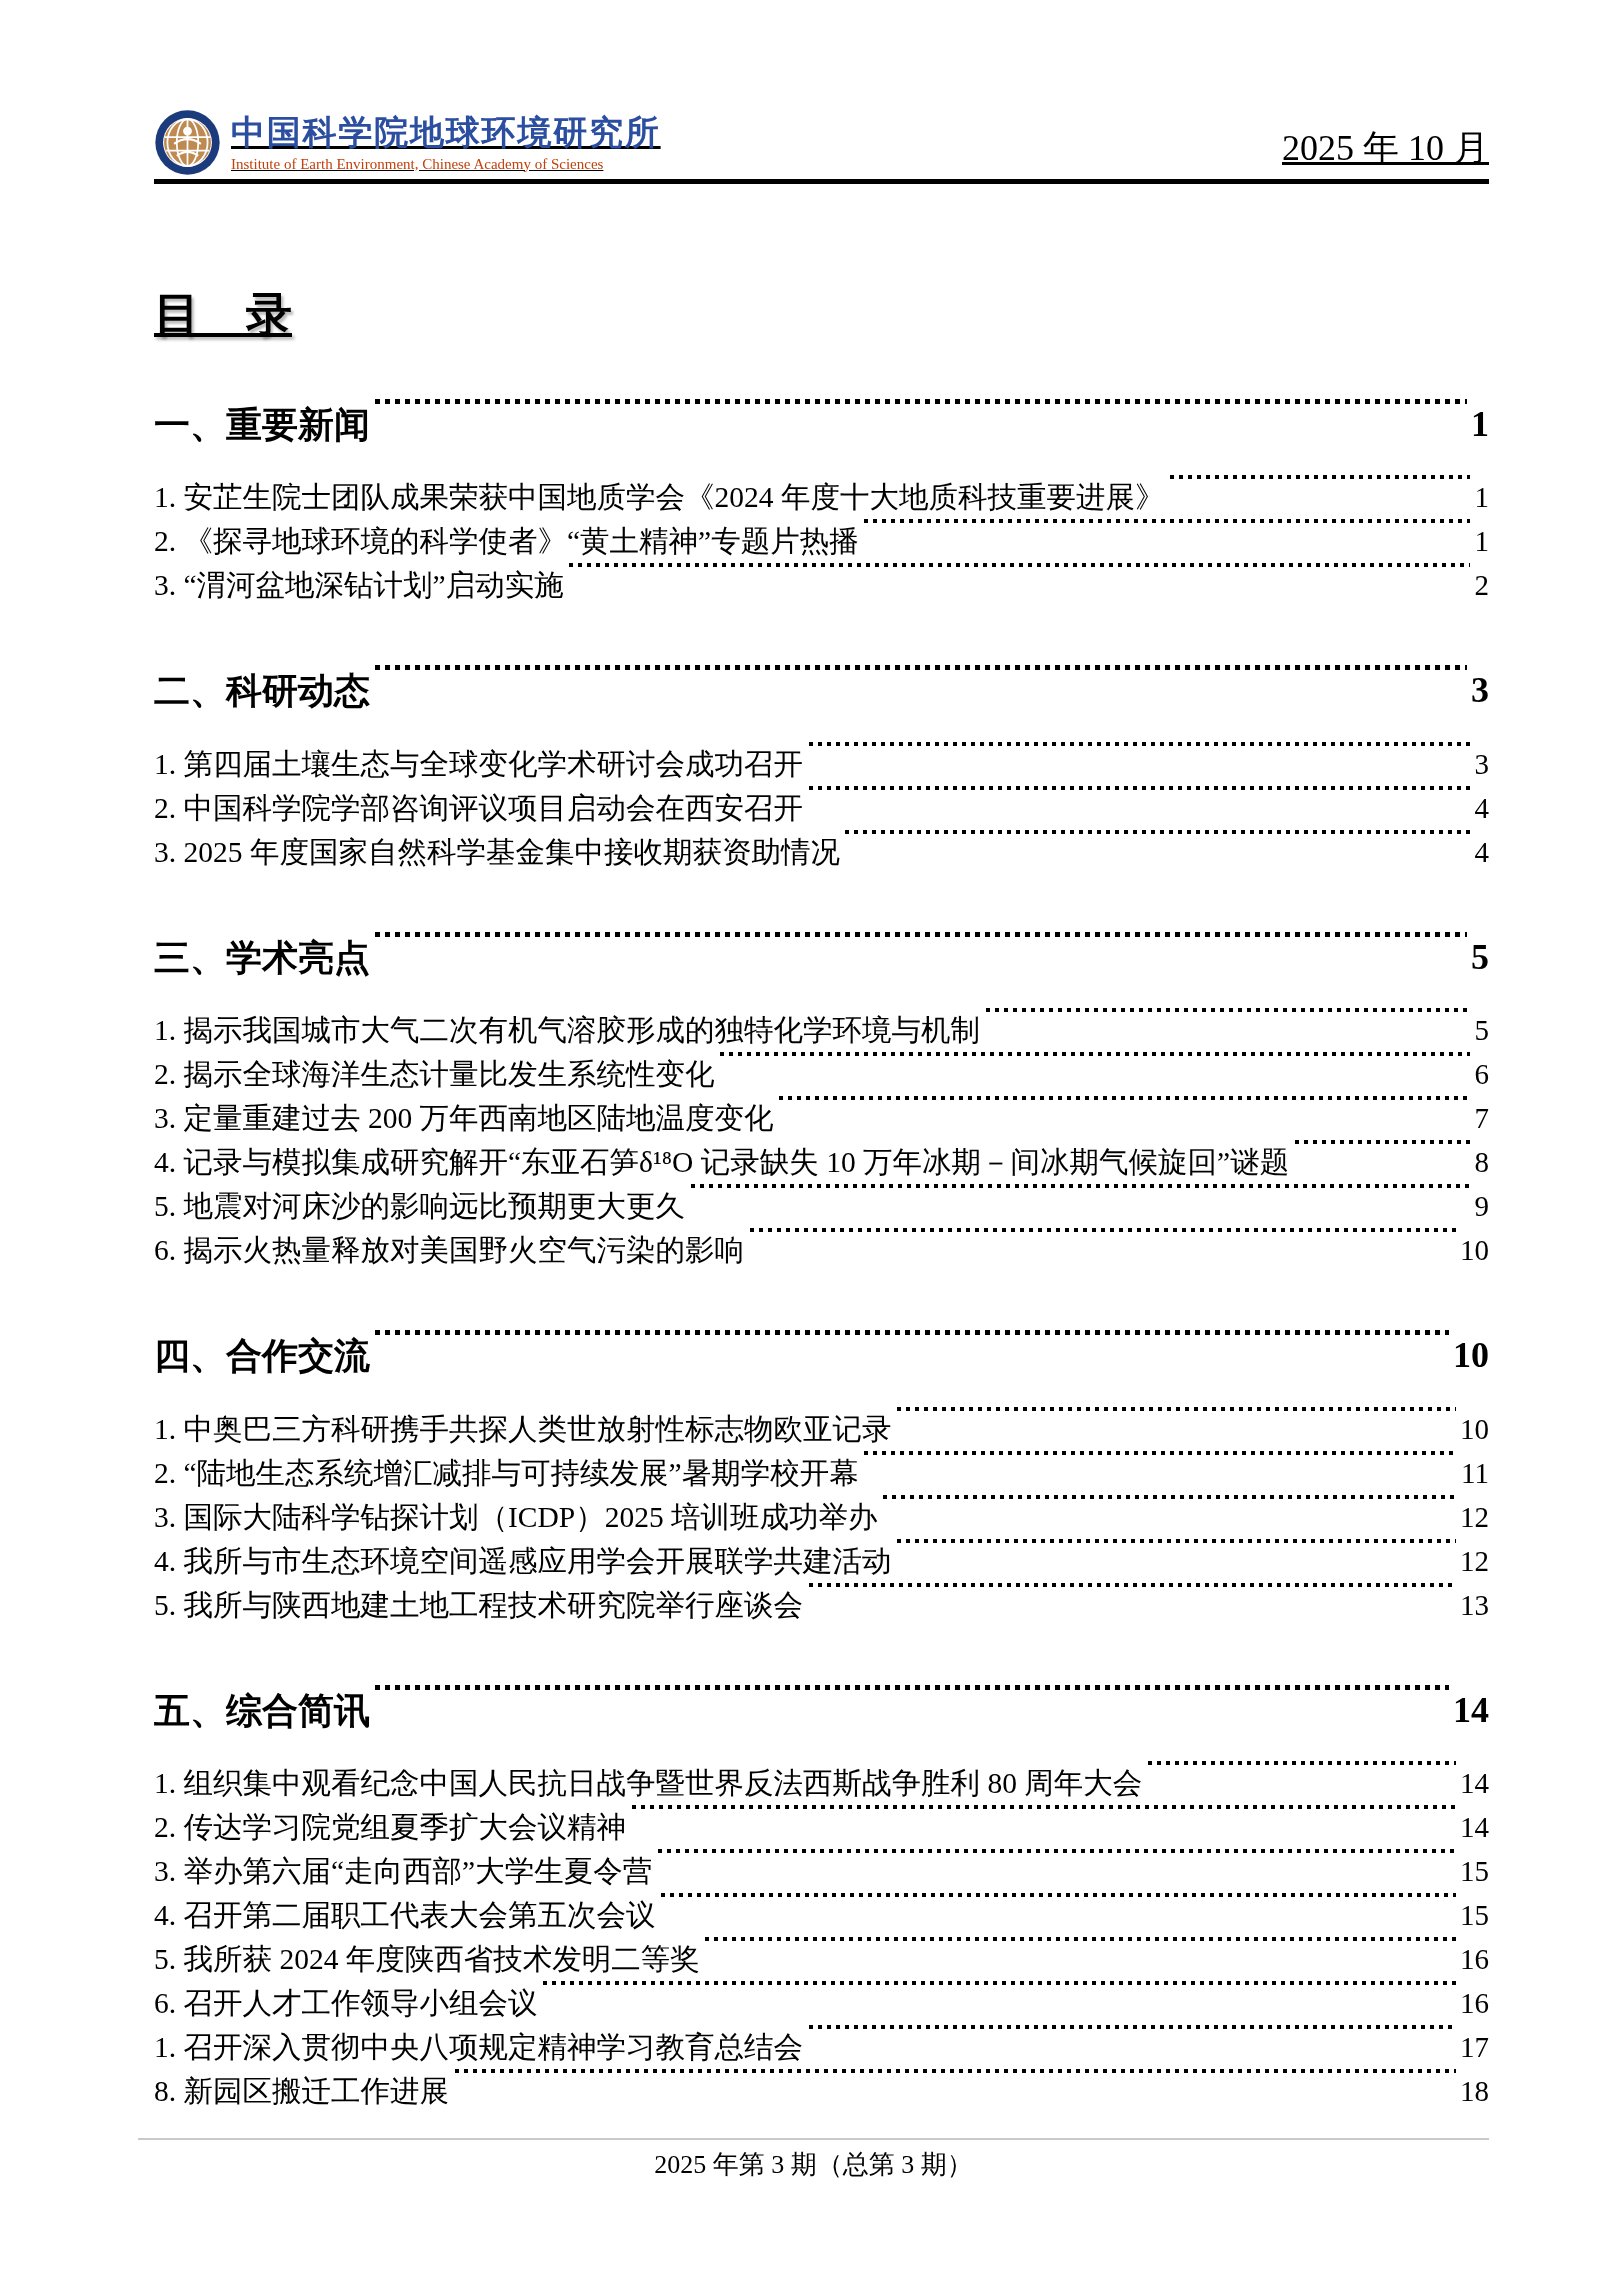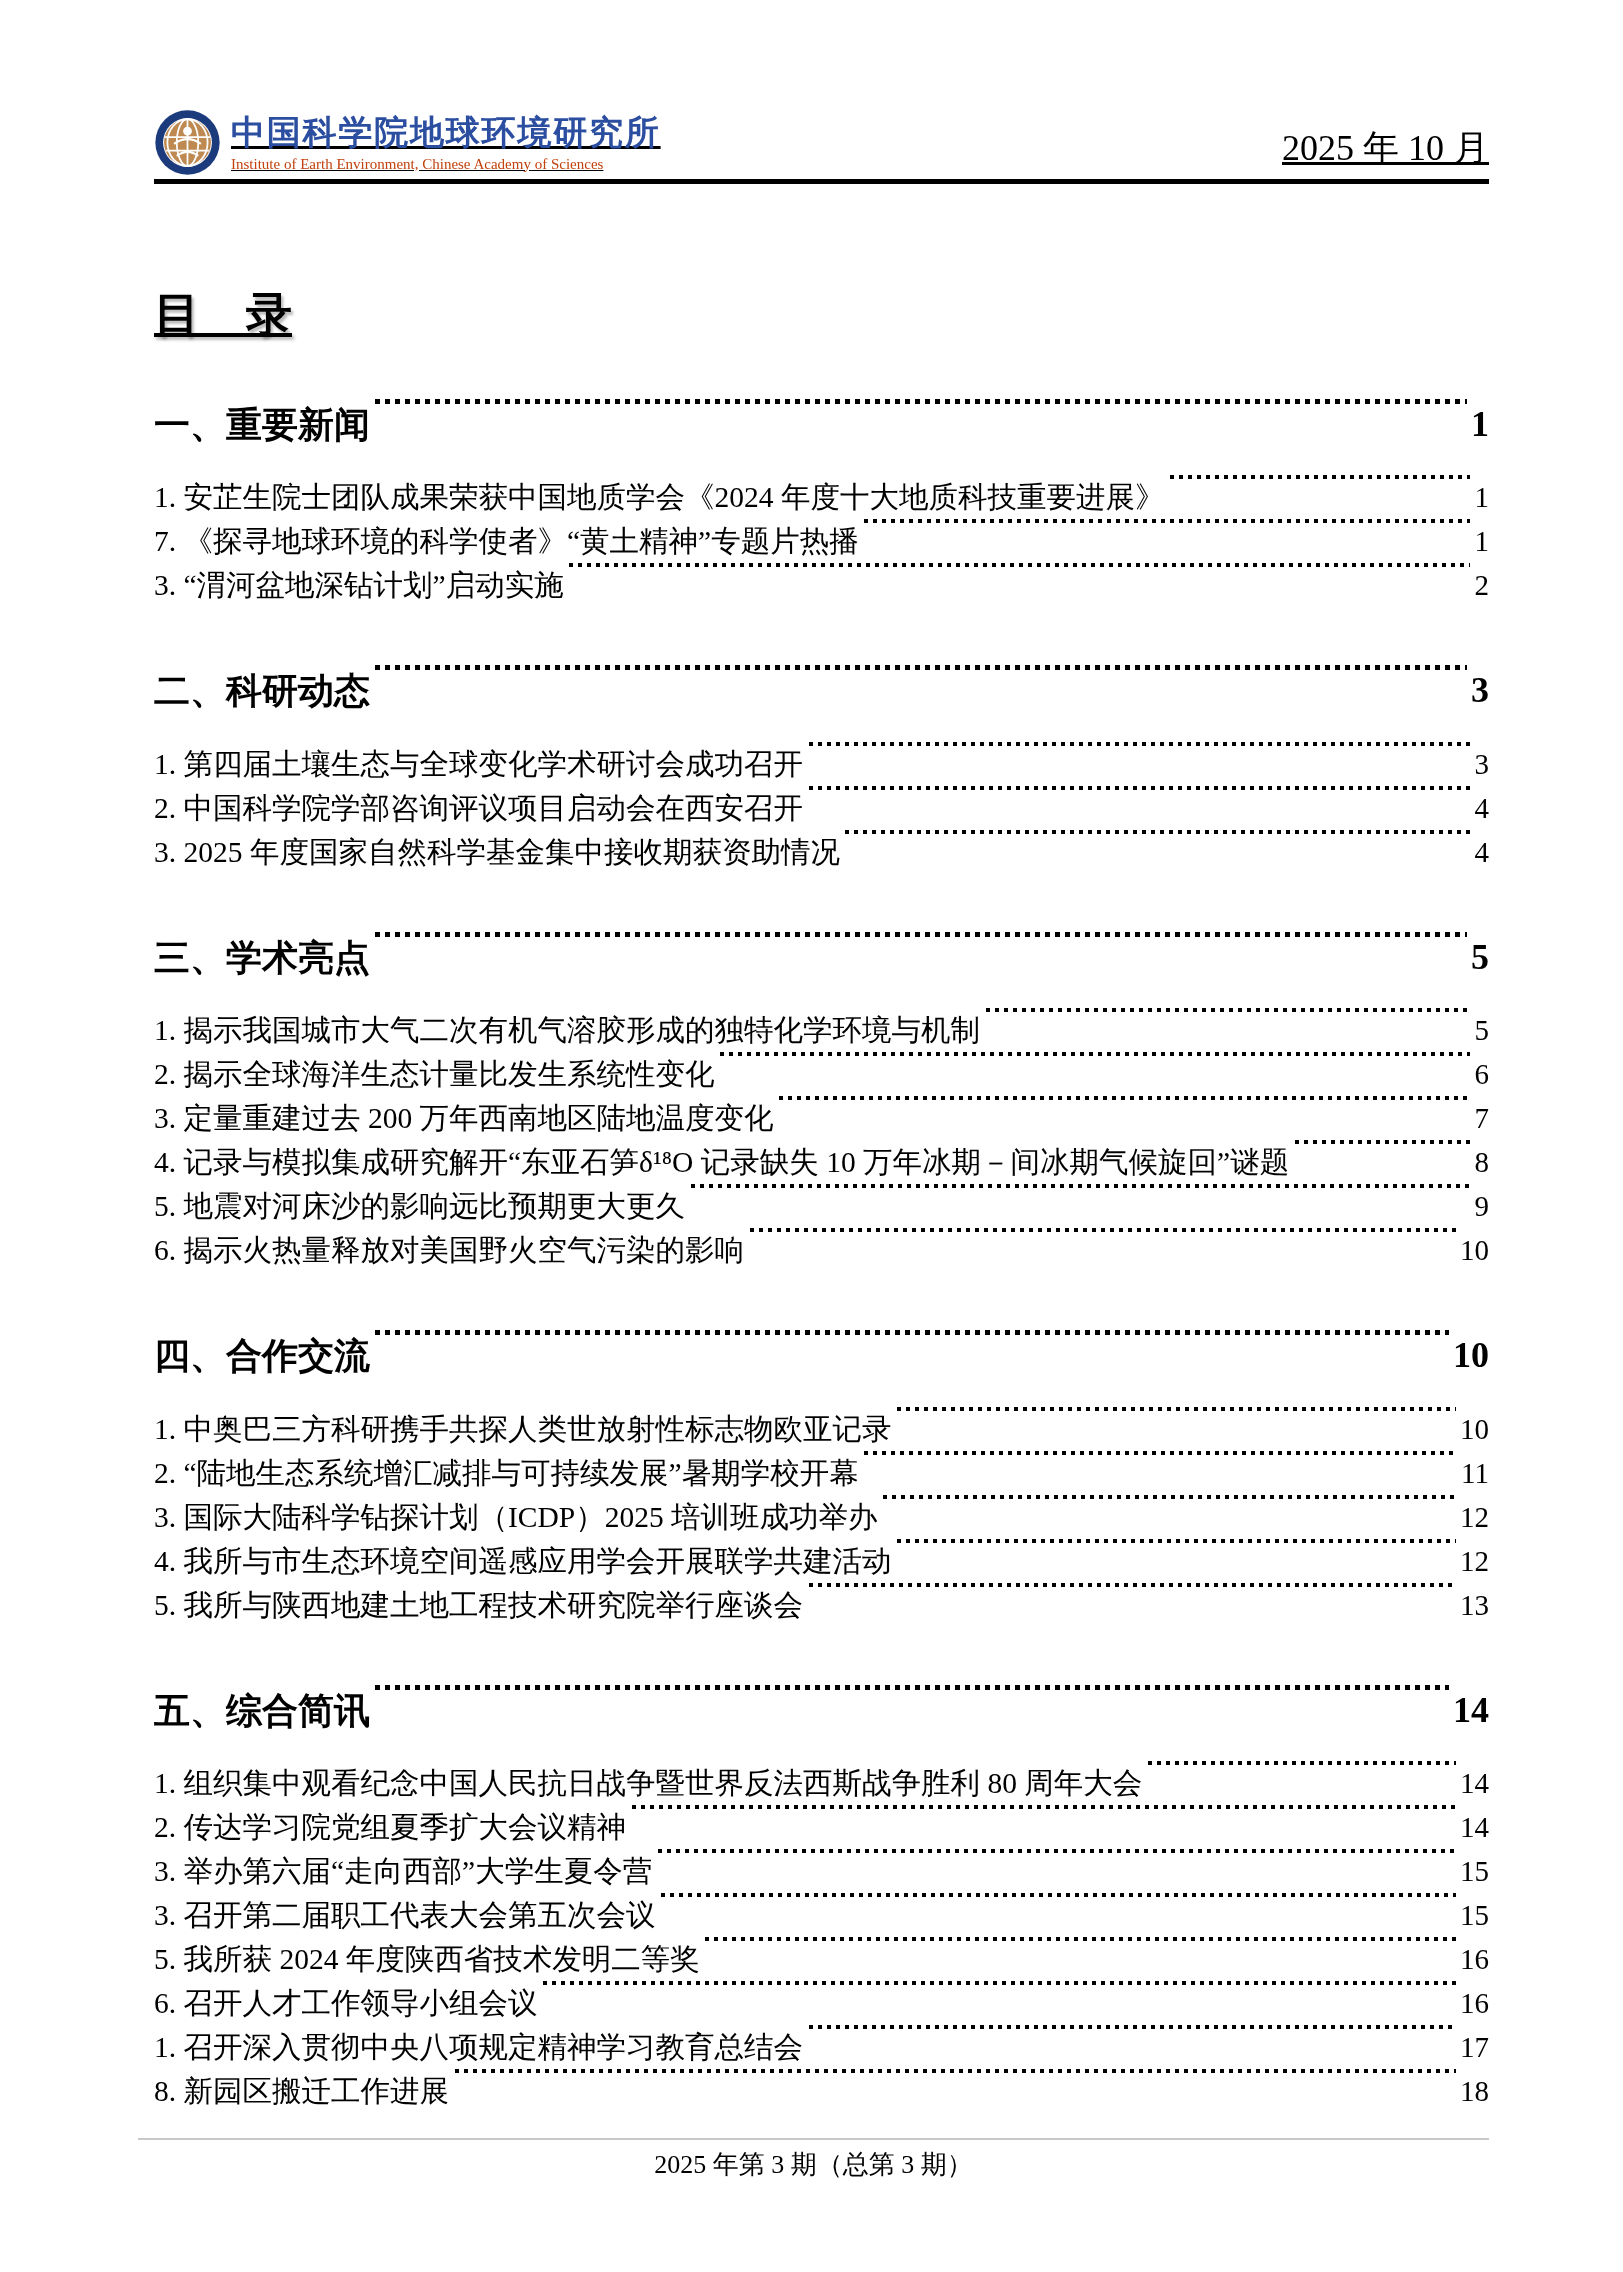--- a/index.html
+++ b/index.html
@@ -116,21 +116,21 @@
       <span class="it">一、重要新闻</span>
       <span class="leader"></span>
       <span class="pg">1</span>
     </div>
     <div class="toc-row toc-item">
       <span class="it">1. 安芷生院士团队成果荣获中国地质学会《2024 年度十大地质科技重要进展》</span>
       <span class="leader"></span>
       <span class="pg">1</span>
     </div>
     <div class="toc-row toc-item">
-      <span class="it">7. 《探寻地球环境的科学使者》“黄土精神”专题片热播</span>
+      <span class="it">2. 《探寻地球环境的科学使者》“黄土精神”专题片热播</span>
       <span class="leader"></span>
       <span class="pg">1</span>
     </div>
     <div class="toc-row toc-item">
       <span class="it">3. “渭河盆地深钻计划”启动实施</span>
       <span class="leader"></span>
       <span class="pg">2</span>
     </div>
 
     <div class="toc-row toc-heading">
@@ -235,21 +235,21 @@
       <span class="it">2. 传达学习院党组夏季扩大会议精神</span>
       <span class="leader"></span>
       <span class="pg">14</span>
     </div>
     <div class="toc-row toc-item">
       <span class="it">3. 举办第六届“走向西部”大学生夏令营</span>
       <span class="leader"></span>
       <span class="pg">15</span>
     </div>
     <div class="toc-row toc-item">
-      <span class="it">3. 召开第二届职工代表大会第五次会议</span>
+      <span class="it">4. 召开第二届职工代表大会第五次会议</span>
       <span class="leader"></span>
       <span class="pg">15</span>
     </div>
     <div class="toc-row toc-item">
       <span class="it">5. 我所获 2024 年度陕西省技术发明二等奖</span>
       <span class="leader"></span>
       <span class="pg">16</span>
     </div>
     <div class="toc-row toc-item">
       <span class="it">6. 召开人才工作领导小组会议</span>

